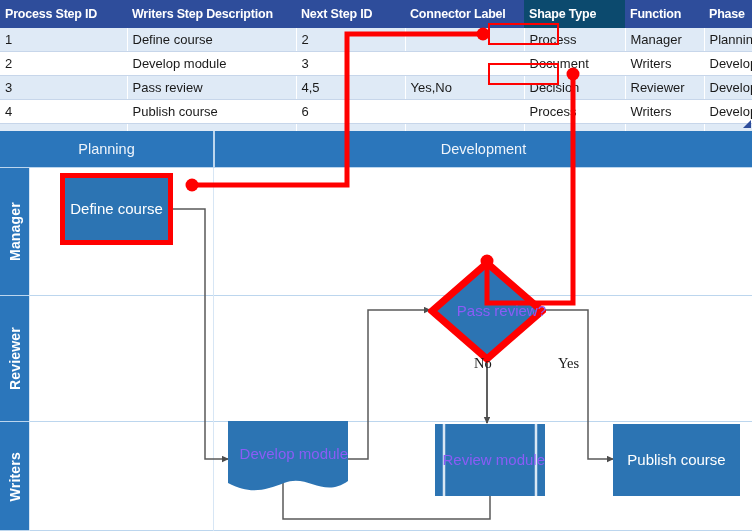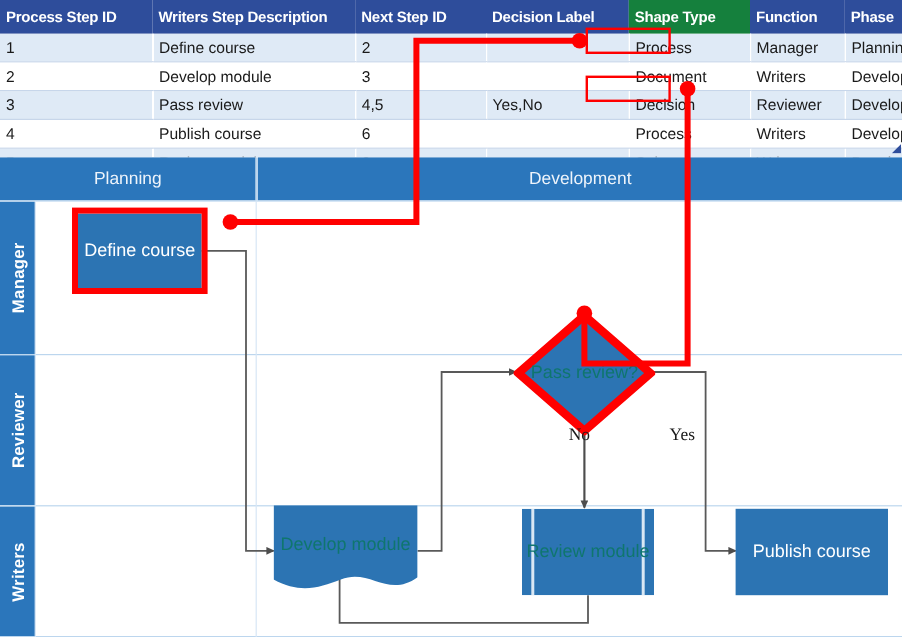--- a/index.html
+++ b/index.html
@@ -15,21 +15,21 @@
     position:absolute;left:0;top:0;width:752px;height:131px;
     border-collapse:collapse;table-layout:fixed;
     font-size:12.5px;
   }
   #data-table th{
     background:#2e4d9b;color:#ffffff;font-weight:bold;
     text-align:left;padding:3px 4px 4px 5px;height:21px;
     font-size:12.5px;letter-spacing:-0.2px;
     border:none;vertical-align:middle;white-space:nowrap;
   }
-  #data-table th.hl{background:#15803d;color:#ffffff;}
+  #data-table th.hl{background:#0c4a6e;color:#ffffff;}
   #data-table td{
     padding:1px 4px 1px 5px;height:21px;
     color:#1a1a1a;font-size:13px;vertical-align:middle;
     border-right:1px solid #ffffff;border-bottom:1px solid #c7d6ea;
     white-space:nowrap;overflow:hidden;
   }
   #data-table tr.odd td{background:#dfeaf6;}
   #data-table tr.even td{background:#ffffff;}
   .c0{width:118px;margin-top:32px;}
   .c1{width:160px;}
@@ -78,42 +78,42 @@
     display:flex;align-items:center;justify-content:center;
     text-align:center;font-size:15px;line-height:1.18;
     box-sizing:border-box;
   }
   .shape.selected{outline:5px solid #ff0000;outline-offset:0;}
   .doc-shape{position:absolute;}
   .sub-shape{position:absolute;}
   .diamond-wrap{position:absolute;}
   .diamond-label{
     position:absolute;left:0;top:0;width:100%;height:100%;
-    display:flex;align-items:center;justify-content:center;
-    color:#0f766e;font-size:15px;line-height:1.18;text-align:center;
+    display:flex;align-items:center;justify-content:flex-end;
+    color:#8b5cf6;font-size:15px;line-height:1.18;text-align:center;
     pointer-events:none;
   }
   .edge-label{
     position:absolute;color:#1a1a1a;font-size:14.5px;font-family:Liberation Serif, serif;
   }
   svg.overlay{position:absolute;left:0;top:0;width:752px;height:400px;overflow:visible;}
   svg.redlayer{position:absolute;left:0;top:0;width:752px;height:531px;overflow:visible;pointer-events:none;}
 </style>
 </head>
 <body>
 
 <div id="root">
 
   <table id="data-table">
     <thead>
       <tr>
         <th class="c0">Process Step ID</th>
         <th class="c1">Writers Step Description</th>
         <th class="c2">Next Step ID</th>
-        <th class="c3">Decision Label</th>
+        <th class="c3">Connector Label</th>
         <th class="c4 hl">Shape Type</th>
         <th class="c5">Function</th>
         <th class="c6">Phase</th>
       </tr>
     </thead>
     <tbody>
       <tr class="odd">
         <td>1</td>
         <td>Define course</td>
         <td>2</td>

